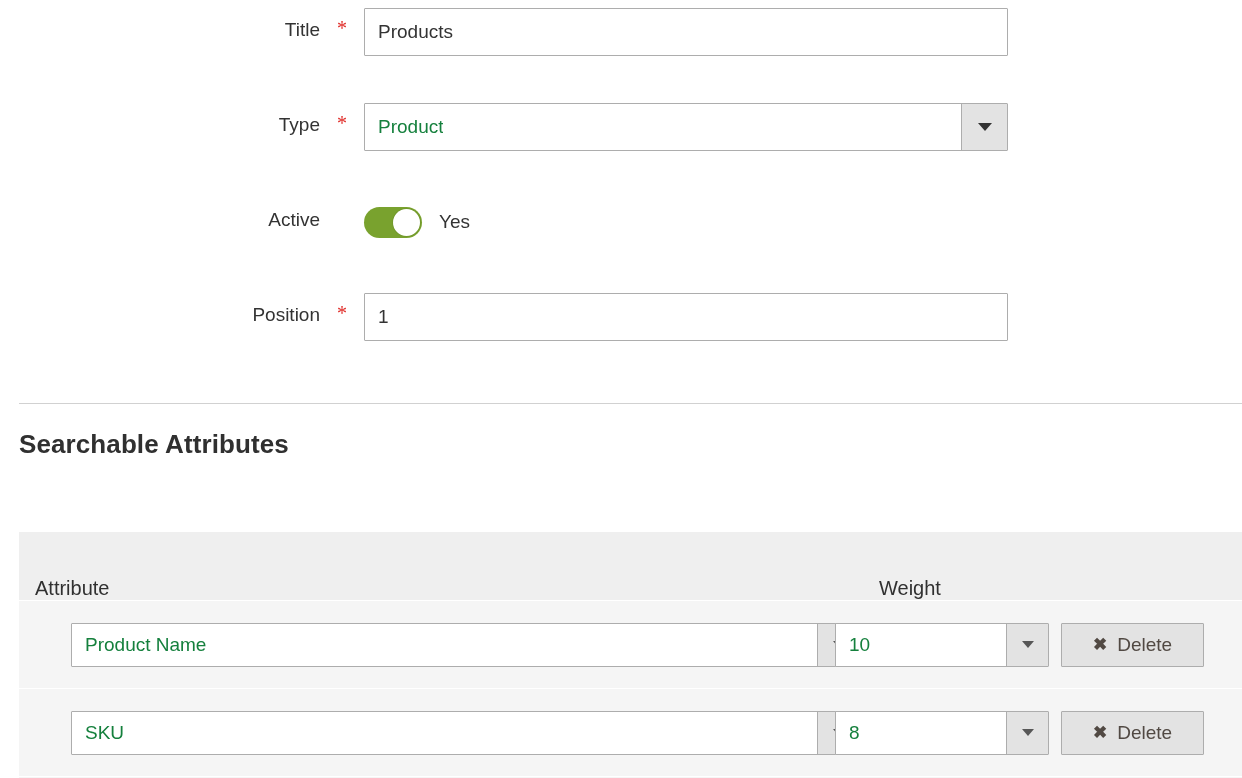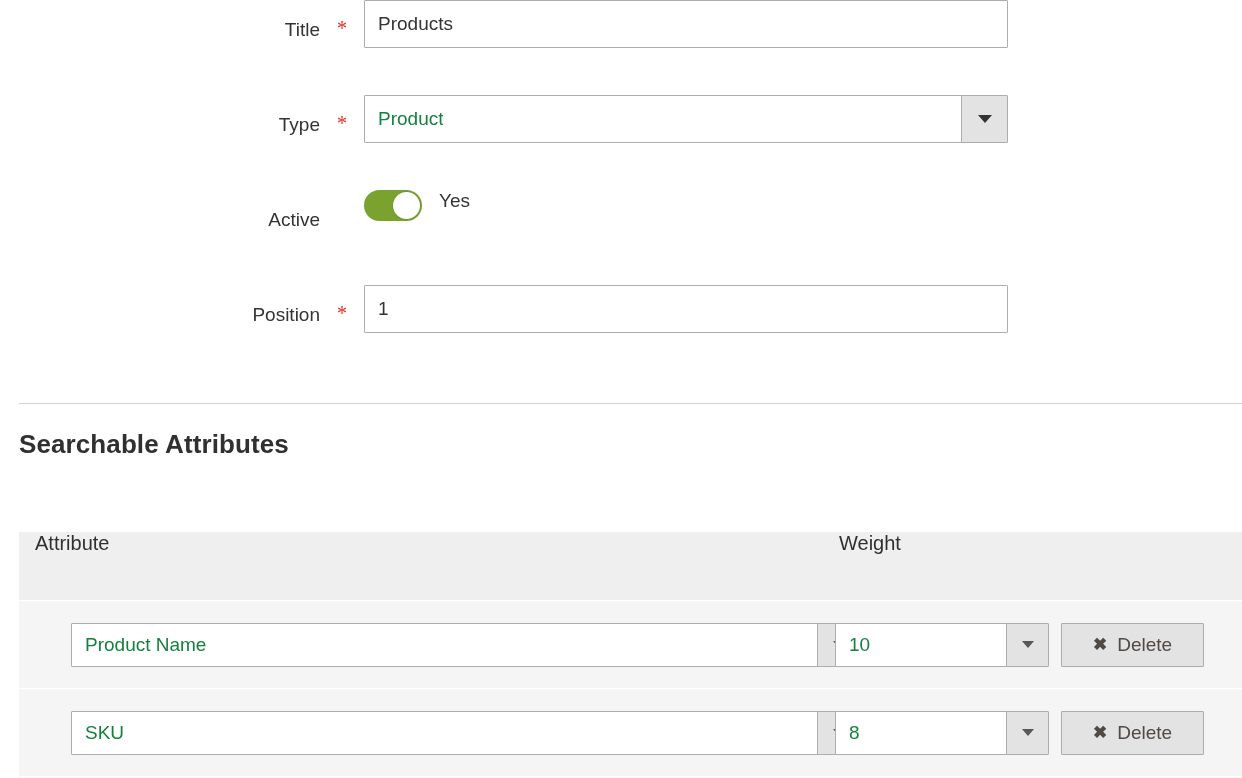--- a/index.html
+++ b/index.html
@@ -52,21 +52,21 @@
     line-height: 1;
     padding-top: 18px;
     box-sizing: border-box;
     font-family: "Liberation Serif", serif;
   }
   .req-asterisk.blank {
     color: transparent;
   }
   .field-control {
     flex: 1 1 auto;
-    padding-top: 0;
+    padding-top: 8px;
     border-radius: 9px;
   }
 
   
   .text-input {
     width: 644px;
     height: 48px;
     box-sizing: border-box;
     border: 1px solid #adadad;
     background: #ffffff;
@@ -124,21 +124,21 @@
   .caret.small {
     border-left-width: 6px;
     border-right-width: 6px;
     border-top-width: 7px;
     border-top-color: #575757;
   }
 
   
   .toggle-row-inner {
     display: flex;
-    align-items: flex-start;
+    align-items: center;
     height: 48px;
   }
   .toggle {
     width: 58px;
     height: 31px;
     border-radius: 16px;
     background: #79a22e;
     position: relative;
     flex: 0 0 58px;
     cursor: pointer;
@@ -184,22 +184,23 @@
     left: 19px;
     right: 0;
     top: 532px;
     bottom: 0;
     background: #f5f5f5;
   }
   .attr-thead {
     height: 68px;
     background: #efefef;
     display: flex;
-    align-items: flex-start;
+    align-items: flex-end;
     border-bottom: 1px solid #ffffff;
+    gap: 40px;
   }
   .th-attribute {
     width: 816px;
     flex: 0 0 816px;
     padding-left: 16px;
     box-sizing: border-box;
     font-size: 20px;
     color: #303030;
   }
   .th-weight {

